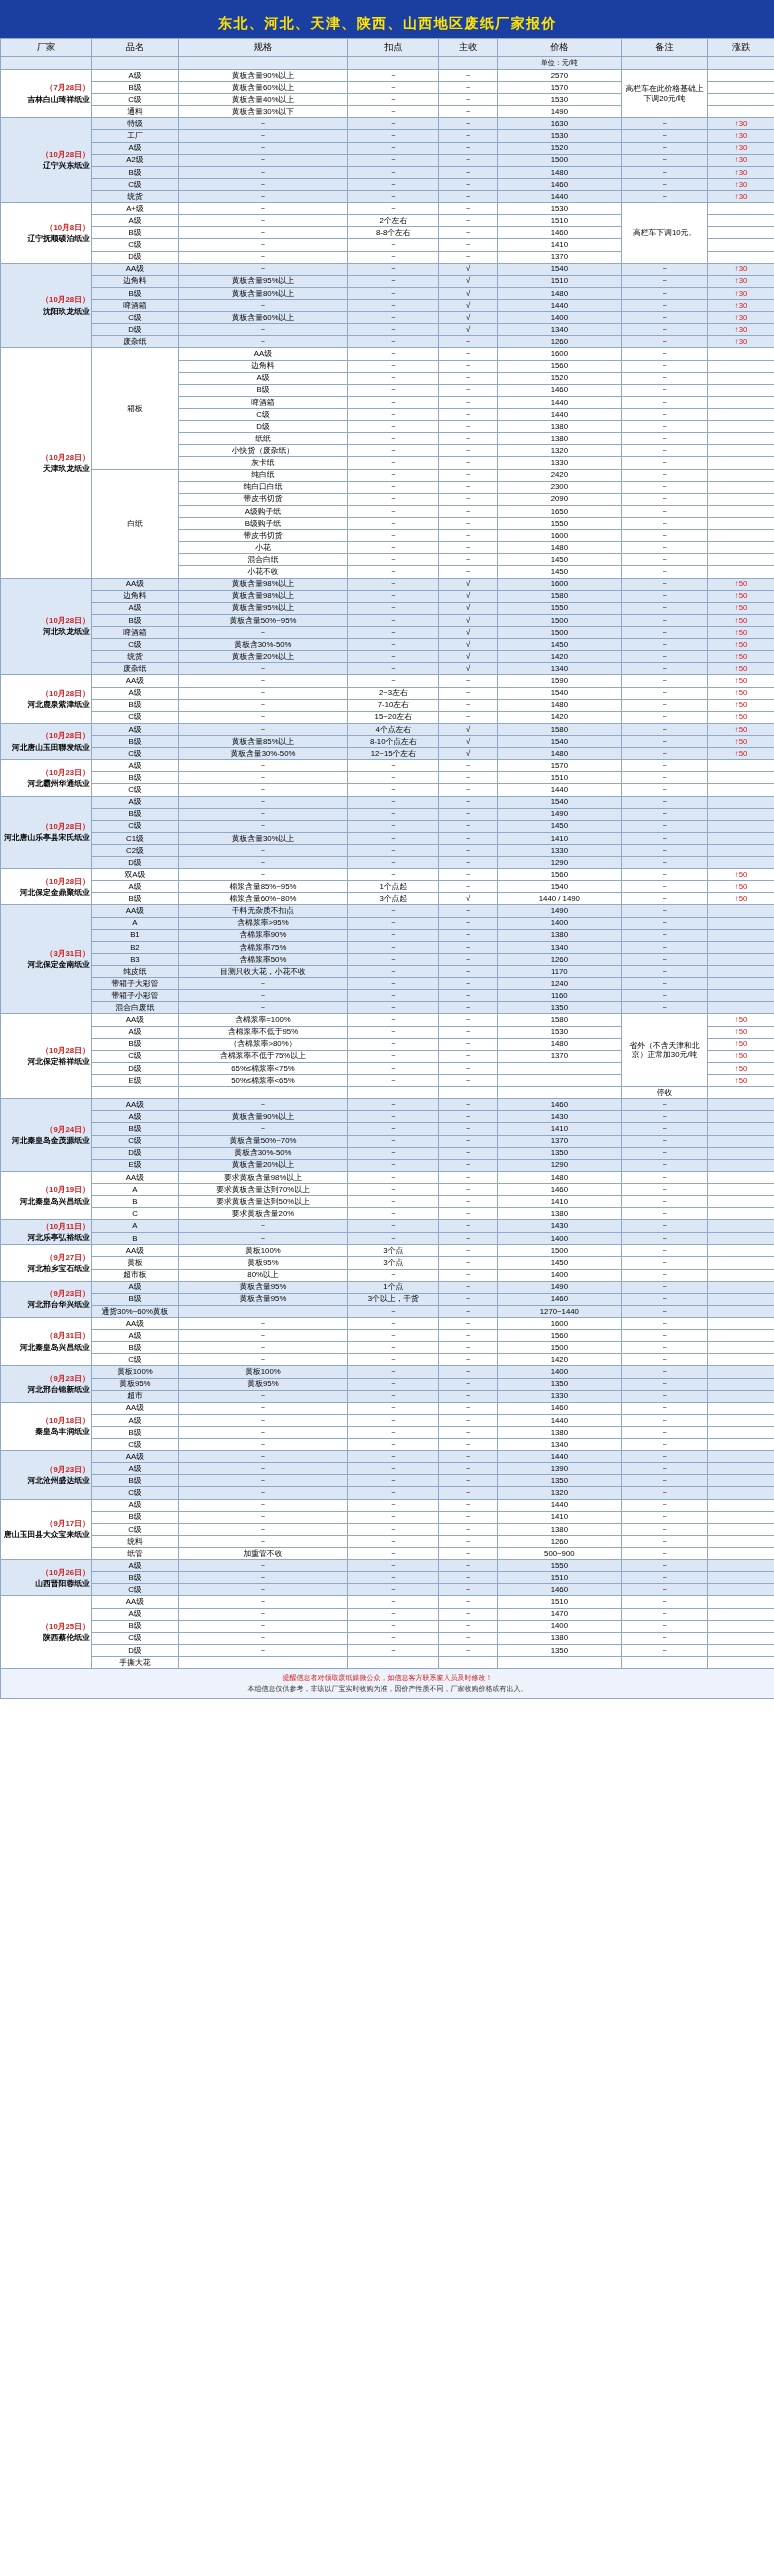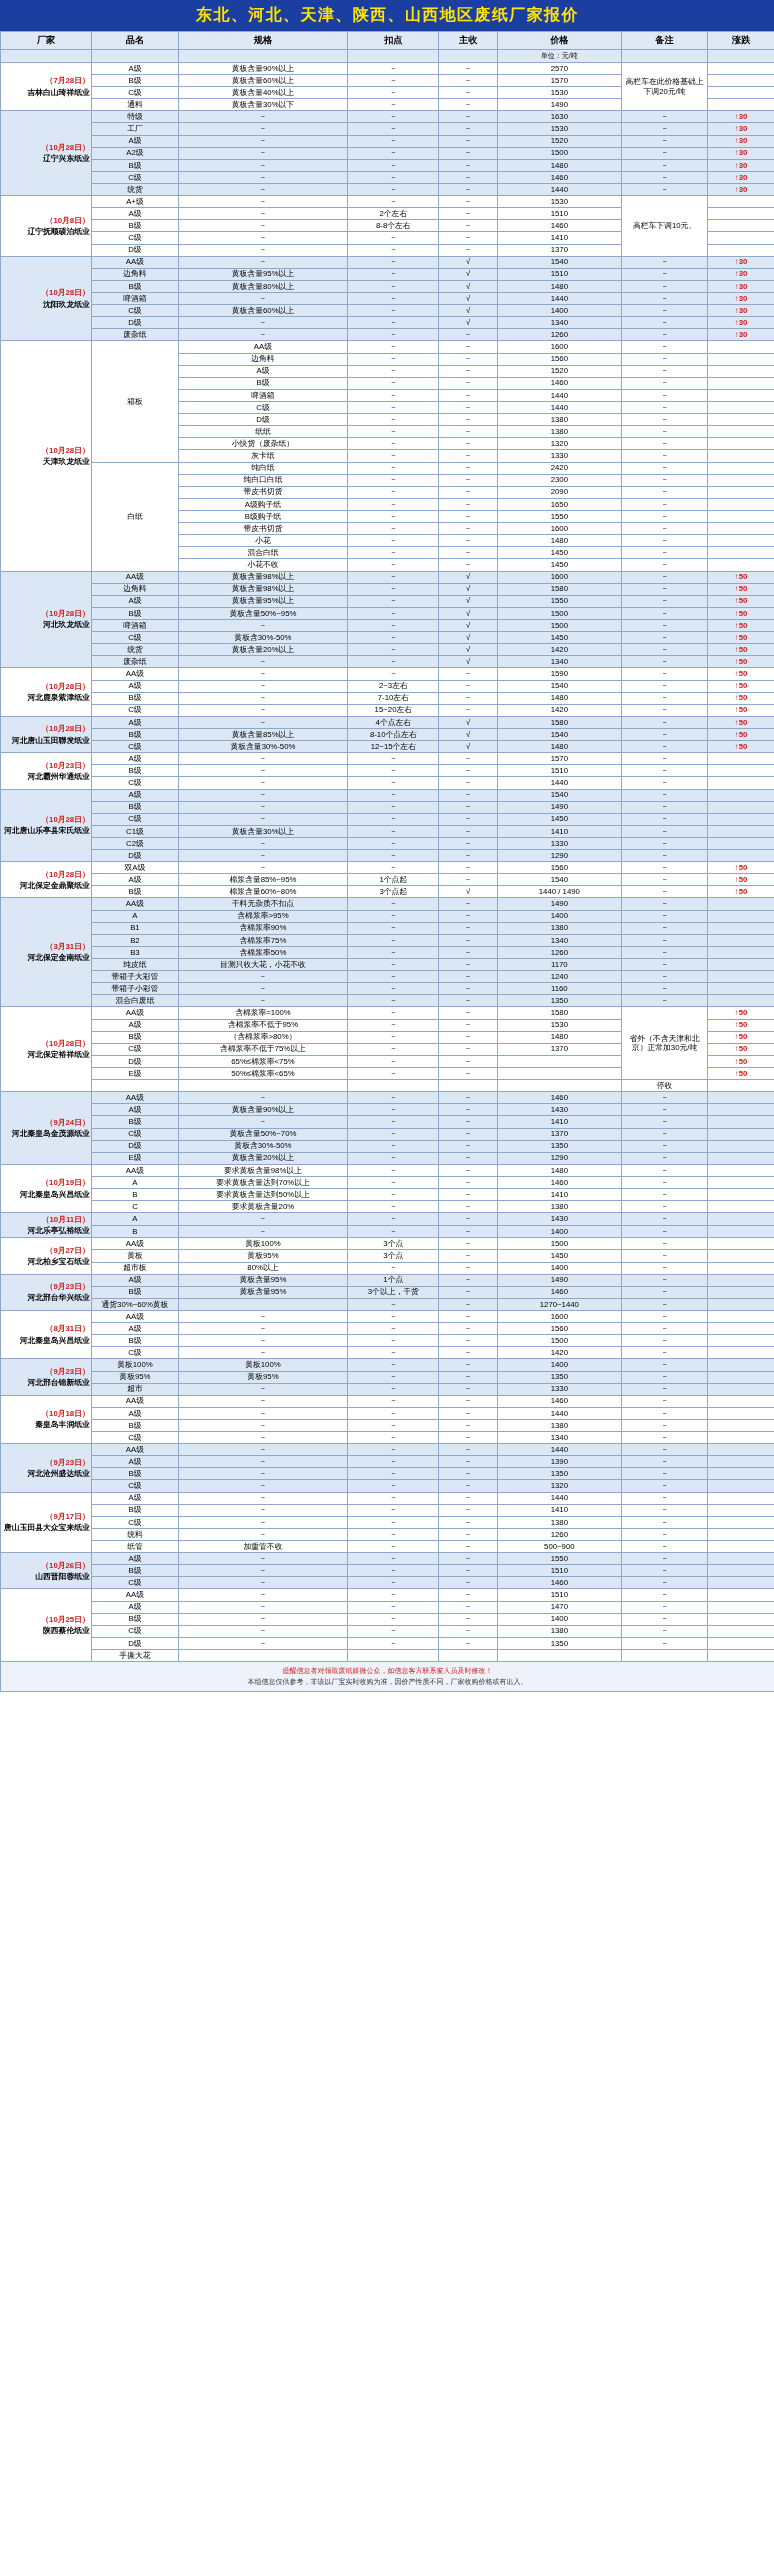--- a/index.html
+++ b/index.html
@@ -1,28 +1,28 @@
 <!DOCTYPE html>
 <html style="font-size:11.3px"><head>
 <meta charset="utf-8">
 <style>
   html,body{margin:0;padding:0;background:#fff;}
   body{font-family:"Liberation Sans","DejaVu Sans",sans-serif;}
   #wrap{width:775px;margin:0 auto;}
-  .title-bar{background:#1a3fa0;color:#ffe400;text-align:center;font-size:16px;font-weight:bold;letter-spacing:1.4px;padding:5px 0 5px 0;}
+  .title-bar{background:#1a3fa0;color:#ffe400;text-align:center;font-size:14px;font-weight:bold;letter-spacing:1.4px;padding:15px 0 5px 0;}
   table{border-collapse:collapse;width:100%;table-layout:fixed;}
   td,th{border:0.7px solid #8fa8c8;font-size:7.8px;text-align:center;vertical-align:middle;padding:0.7px 1.4px;line-height:1.25;}
-  thead th{background:#dfe8f5;font-weight:bold;font-size:9.2px;height:15.6px;}
+  thead th{background:#dfe8f5;font-weight:normal;font-size:9.2px;height:15.6px;}
   .unit-row td{background:#dfe8f5;font-size:7px;height:10.6px;}
   .factory{font-weight:bold;font-size:7.8px;line-height:1.45;text-align:right;}
   .factory .date{color:#d11a1a;font-weight:bold;display:block;}
   .blue{background:#dce7f6;}
   .white{background:#ffffff;}
   .rowh{height:12px;}
-  .up{color:#d11a1a;font-weight:bold;}
+  .up{color:#d11a1a;font-weight:normal;}
   .footer{border:0.7px solid #8fa8c8;border-top:none;background:#eef3fb;font-size:7px;color:#333;text-align:center;padding:2.8px 4.2px 4.2px 4.2px;line-height:1.6;}
   .footer .red{color:#d11a1a;}
 </style>
 </head>
 <body>
 
 <div id="wrap">
   <div class="title-bar">东北、河北、天津、陕西、山西地区废纸厂家报价</div>
   <table>
     <colgroup>

